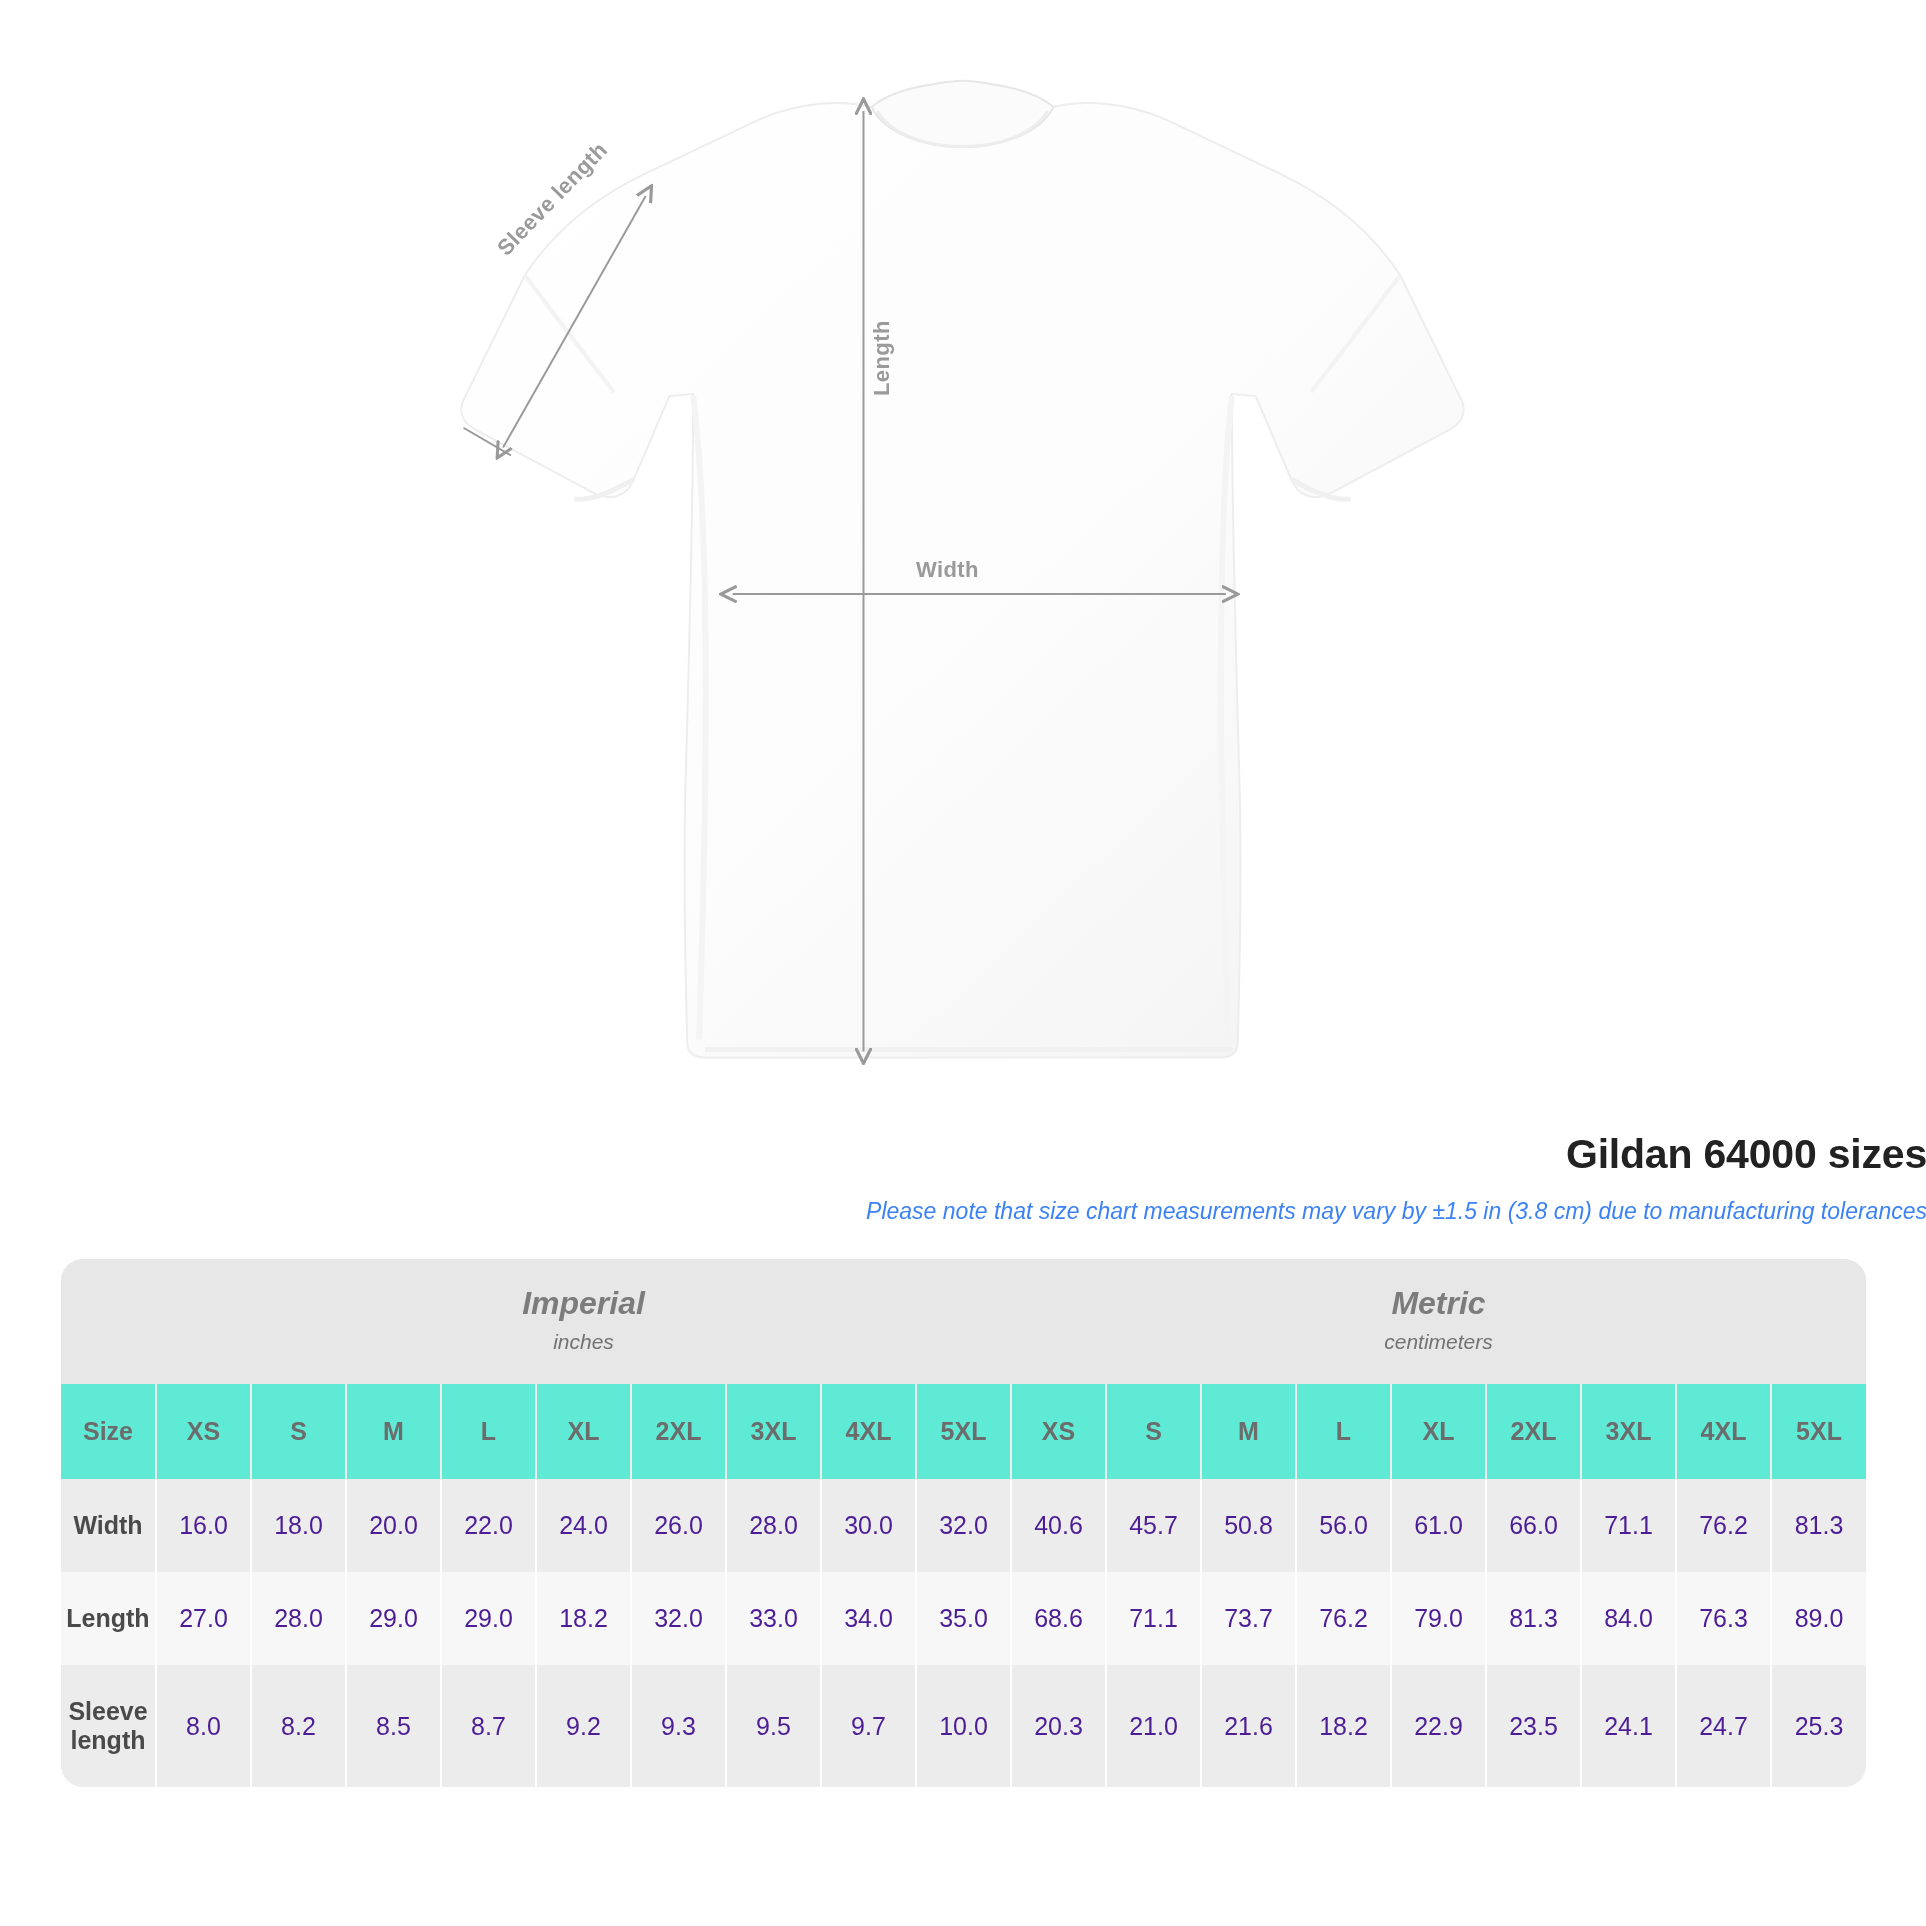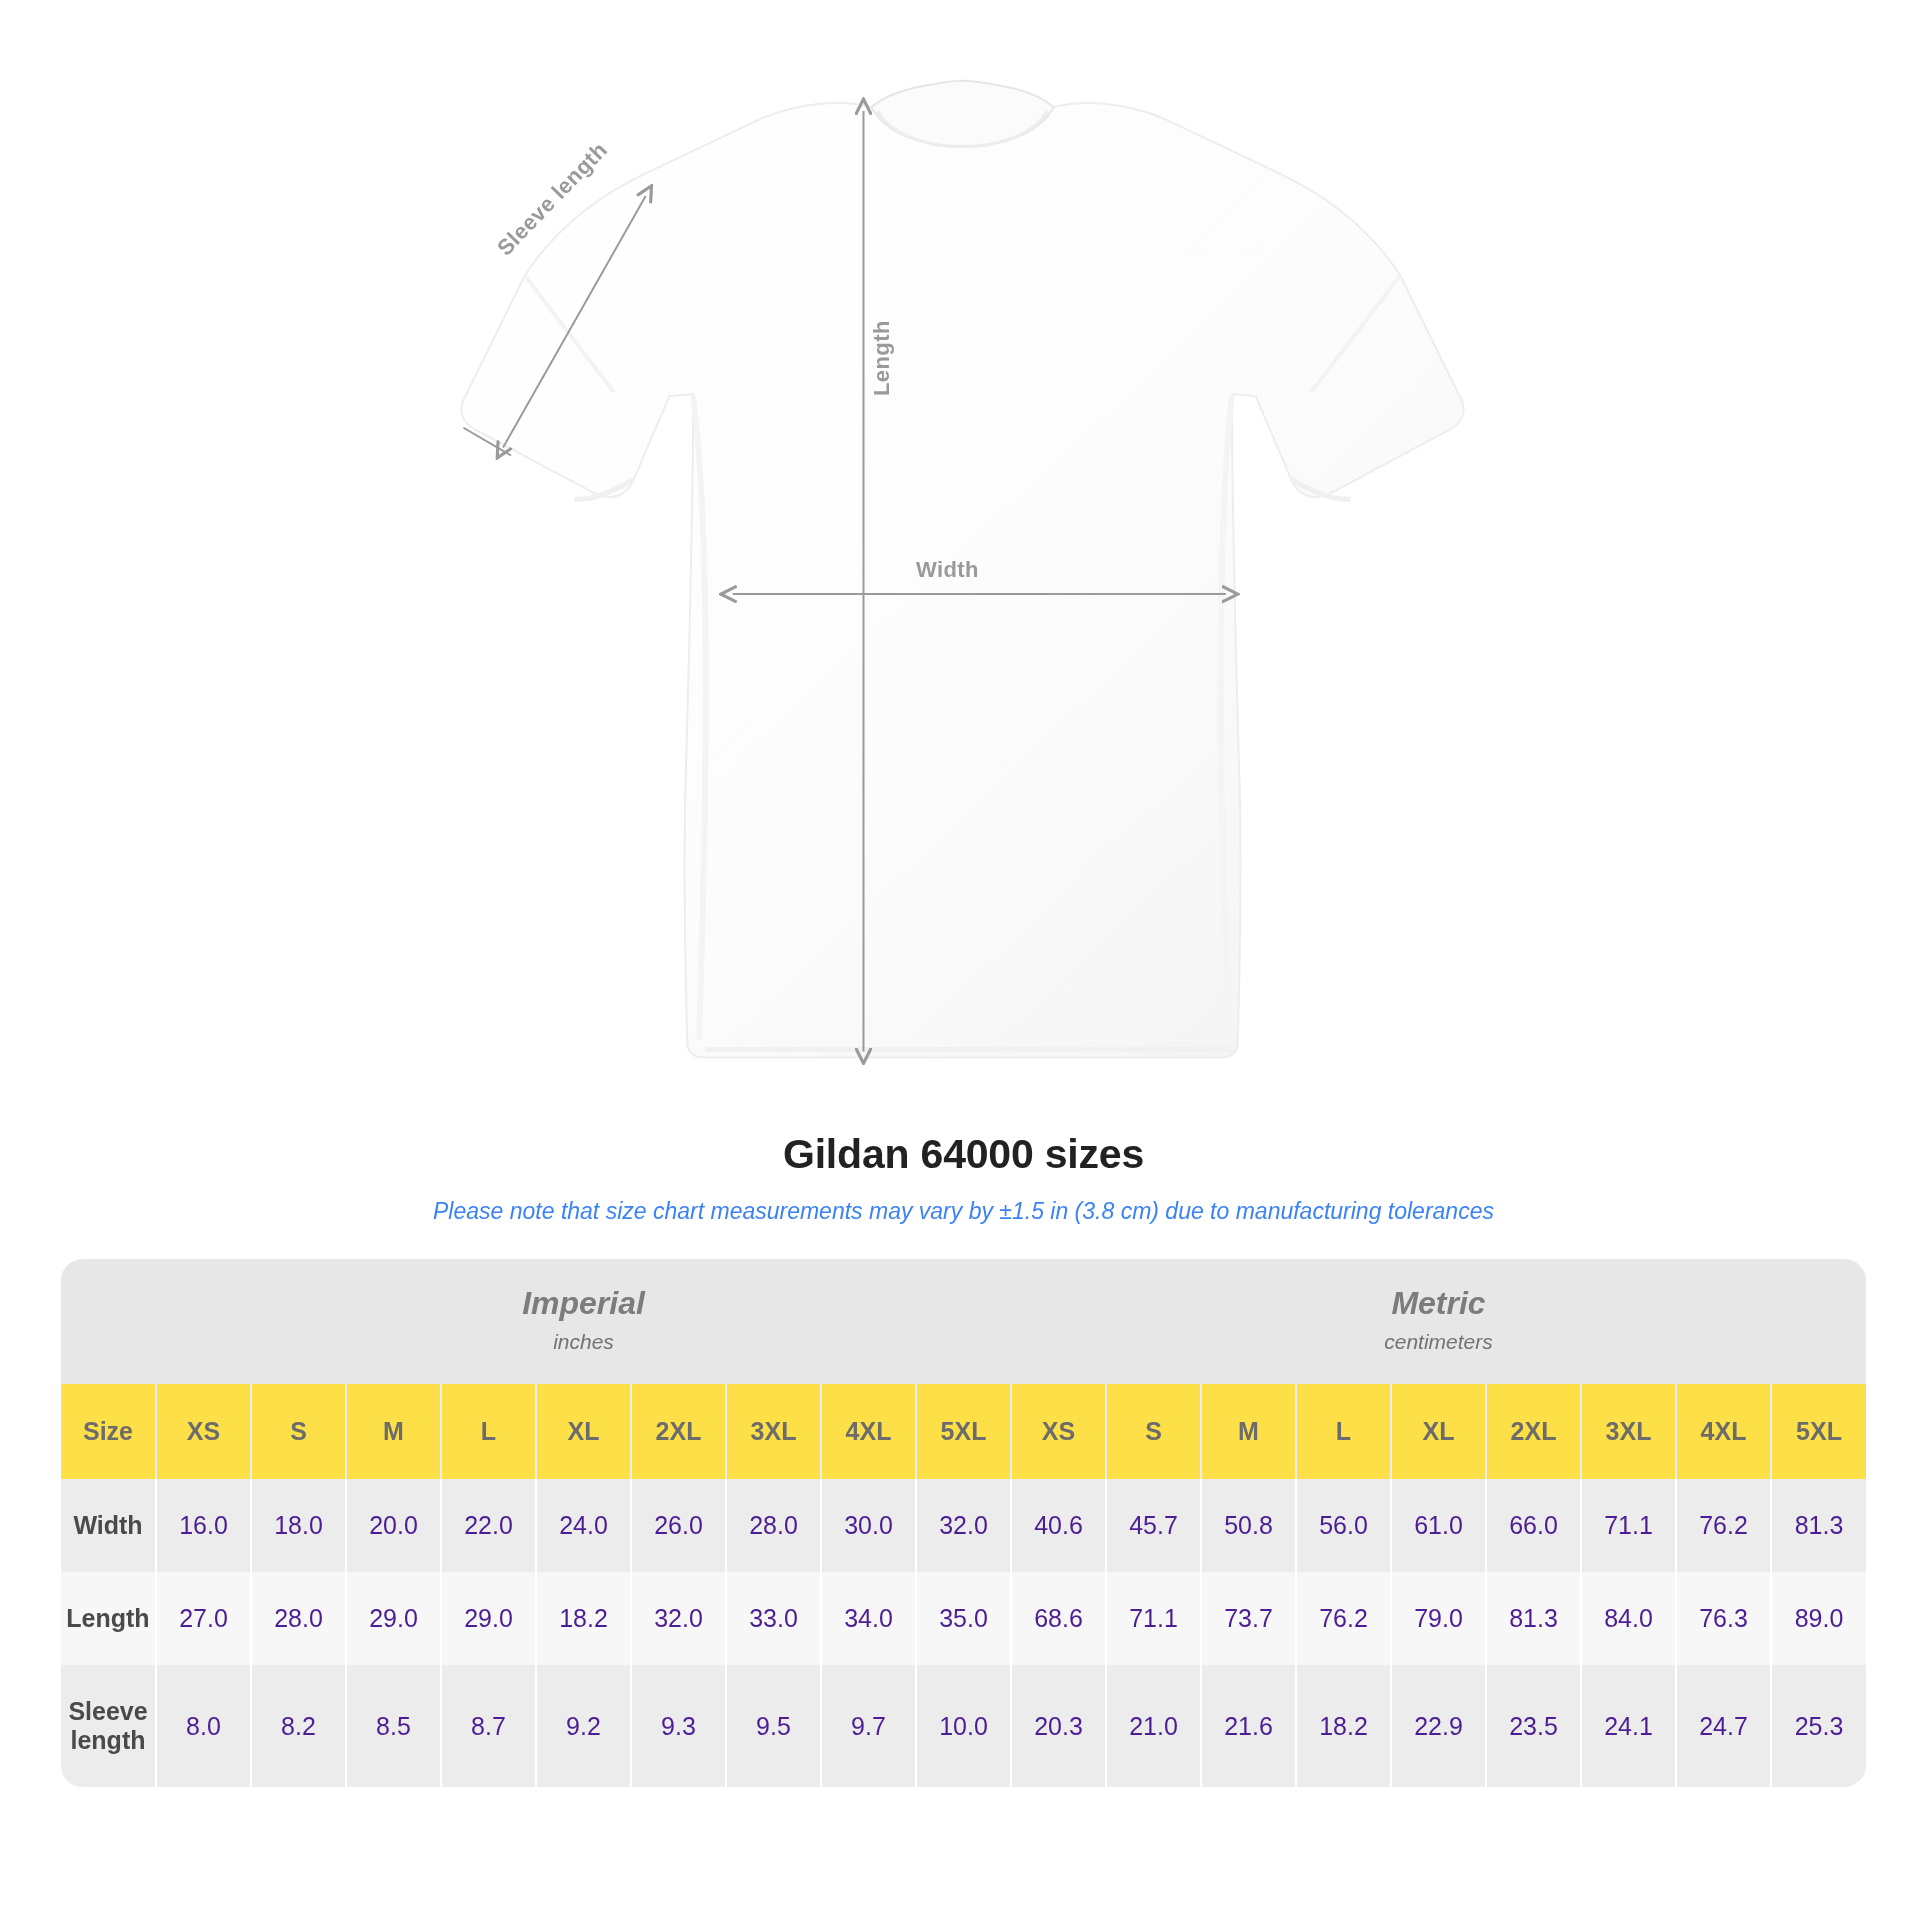--- a/index.html
+++ b/index.html
@@ -51,21 +51,21 @@
   }
   .label-sleeve {
     left: 492px;
     top: 243px;
     transform: rotate(-46deg);
     transform-origin: left top;
   }
 
   
   .heading-block {
-    text-align: center;
+    text-align: right;
     margin-top: 22px;
   }
   .chart-title {
     font-size: 41px;
     font-weight: bold;
     color: #222222;
     letter-spacing: -0.2px;
   }
   .chart-note {
     margin-top: 20px;
@@ -100,21 +100,21 @@
     font-weight: bold;
     color: #7c7c7c;
   }
   .unit-sub {
     margin-top: 8px;
     font-size: 21px;
     font-style: italic;
     color: #737373;
   }
   .row-sizes td {
-    background: #fde047;
+    background: #5eead4;
     color: #6c6c6c;
     font-weight: bold;
     font-size: 25px;
     padding: 33px 0;
     border-right: 2px solid #ededed;
   }
   .row-sizes td:last-child { border-right: none; }
   .row-label {
     width: 243px;
     font-weight: bold;

